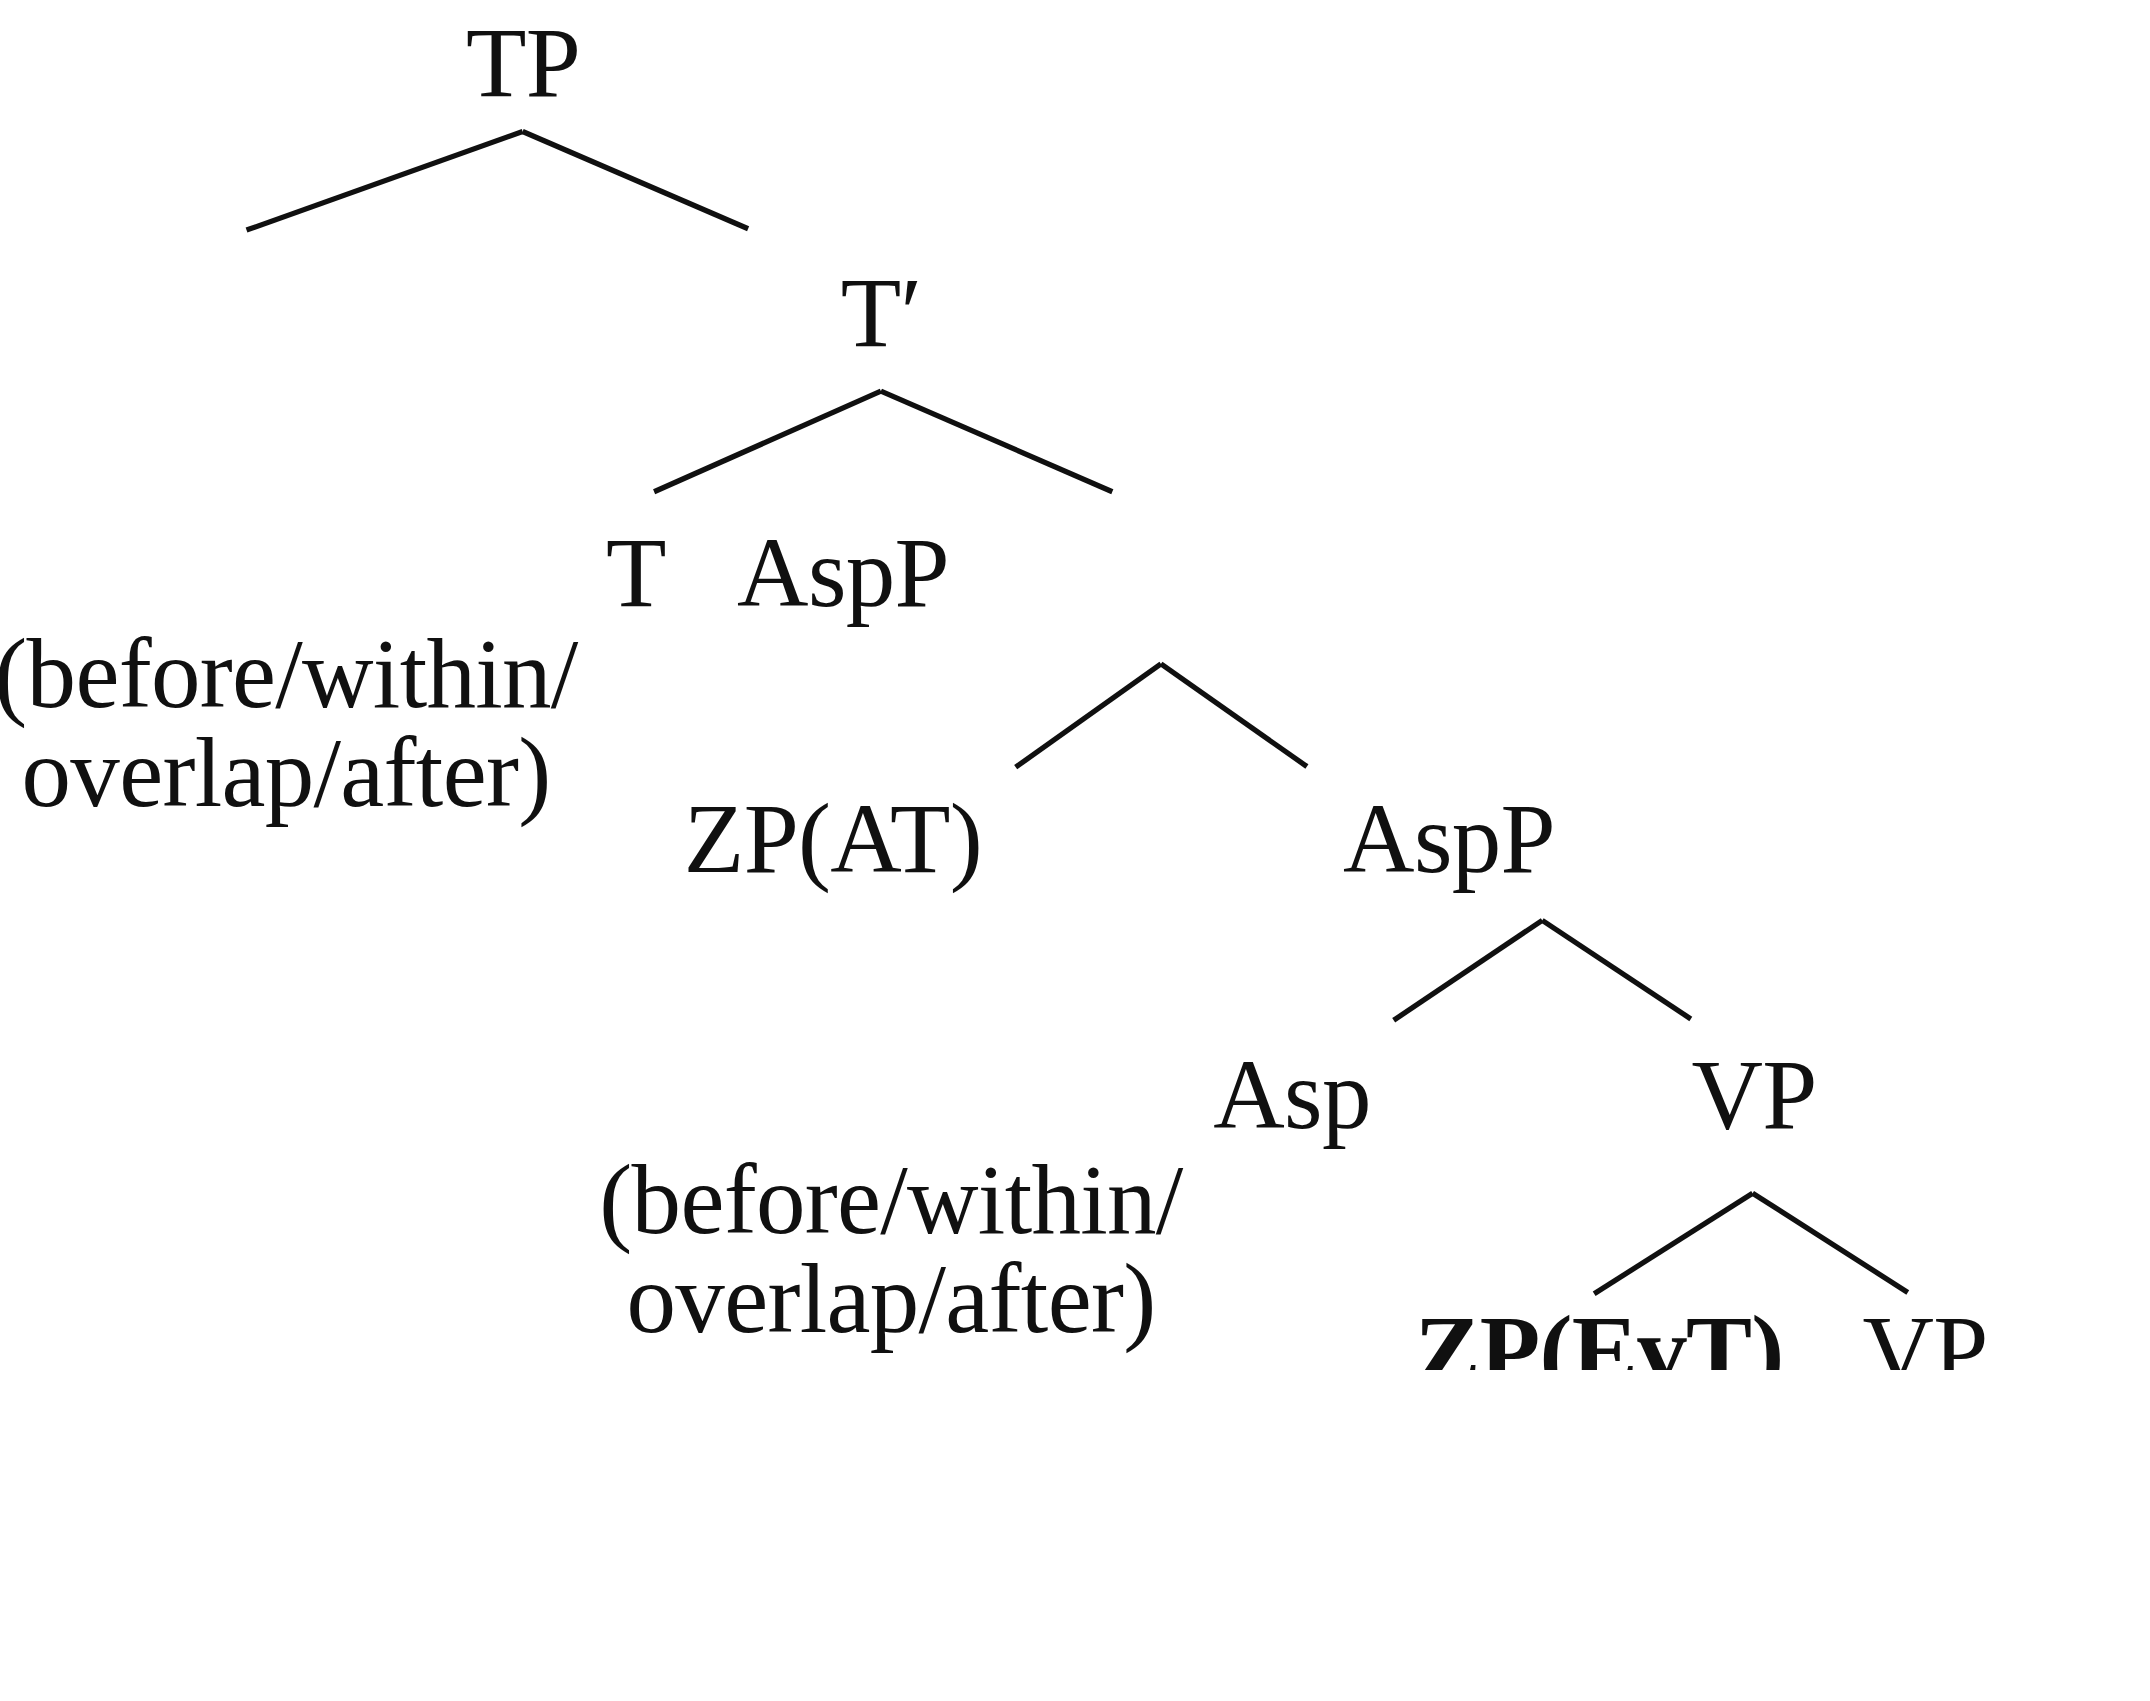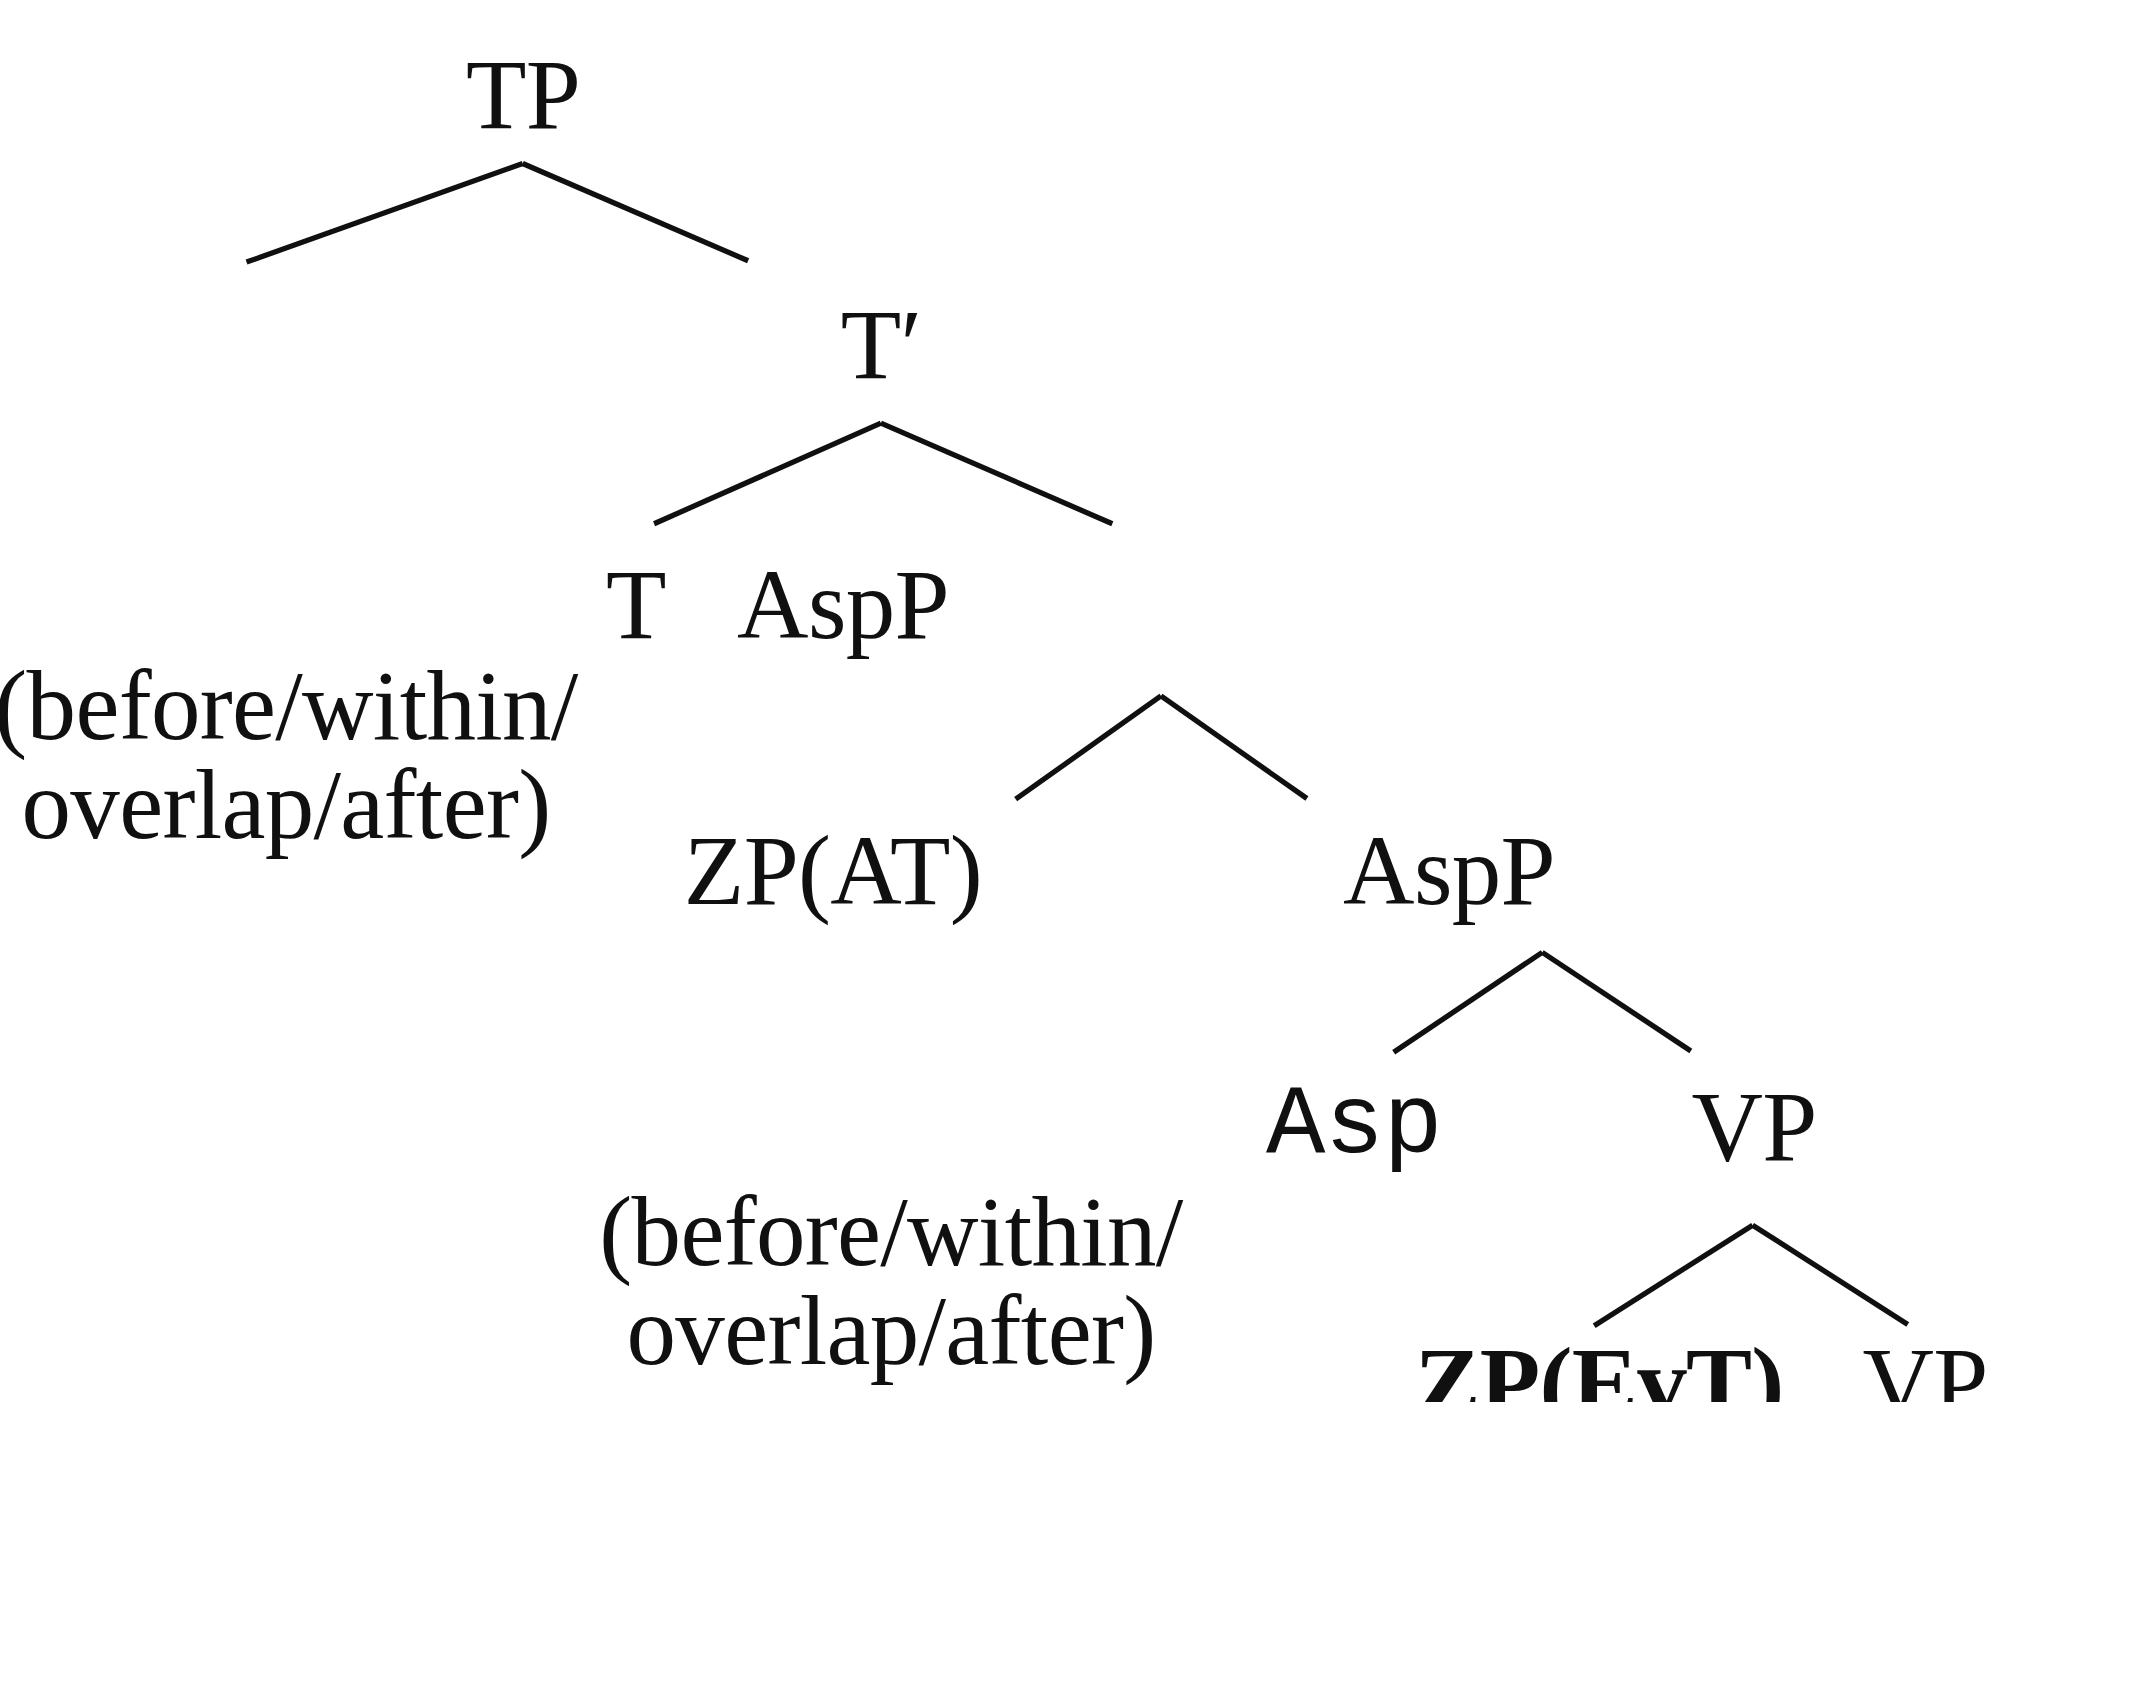--- a/index.html
+++ b/index.html
@@ -9,21 +9,20 @@
     background: #ffffff;
   }
   #tree-root {
     position: relative;
     width: 2151px;
     height: 1370px;
     background: #ffffff;
     overflow: hidden;
     font-family: "Liberation Serif", "DejaVu Serif", serif;
     color: #0a0a0a;
-    margin-top: 32px;
   }
   #edges {
     position: absolute;
     left: 0;
     top: 0;
     width: 2151px;
     height: 1702px;
     pointer-events: none;
   }
   .node-label {
@@ -83,21 +82,21 @@
   <div class="node-label" style="left:843px; top:523px;">AspP</div>
 
   <div class="gloss" style="left:286px; top:624px;">
     <span class="gloss-line">(before/within/</span>
     <span class="gloss-line">overlap/after)</span>
   </div>
 
   <div class="node-label" style="left:833px; top:789px;">ZP(AT)</div>
   <div class="node-label" style="left:1449px; top:789px;">AspP</div>
 
-  <div class="node-label" style="left:1354px; top:1045px;font-family:Liberation Mono, monospace;">Asp</div>
+  <div class="node-label" style="left:1292px; top:1045px;">Asp</div>
   <div class="node-label" style="left:1754px; top:1045px;">VP</div>
 
   <div class="gloss" style="left:891px; top:1150px;">
     <span class="gloss-line">(before/within/</span>
     <span class="gloss-line">overlap/after)</span>
   </div>
 
   <div class="node-label" style="left:1599px; top:1301px;font-weight:bold;">ZP(EvT)</div>
   <div class="node-label" style="left:1925px; top:1301px;">VP</div>
 

